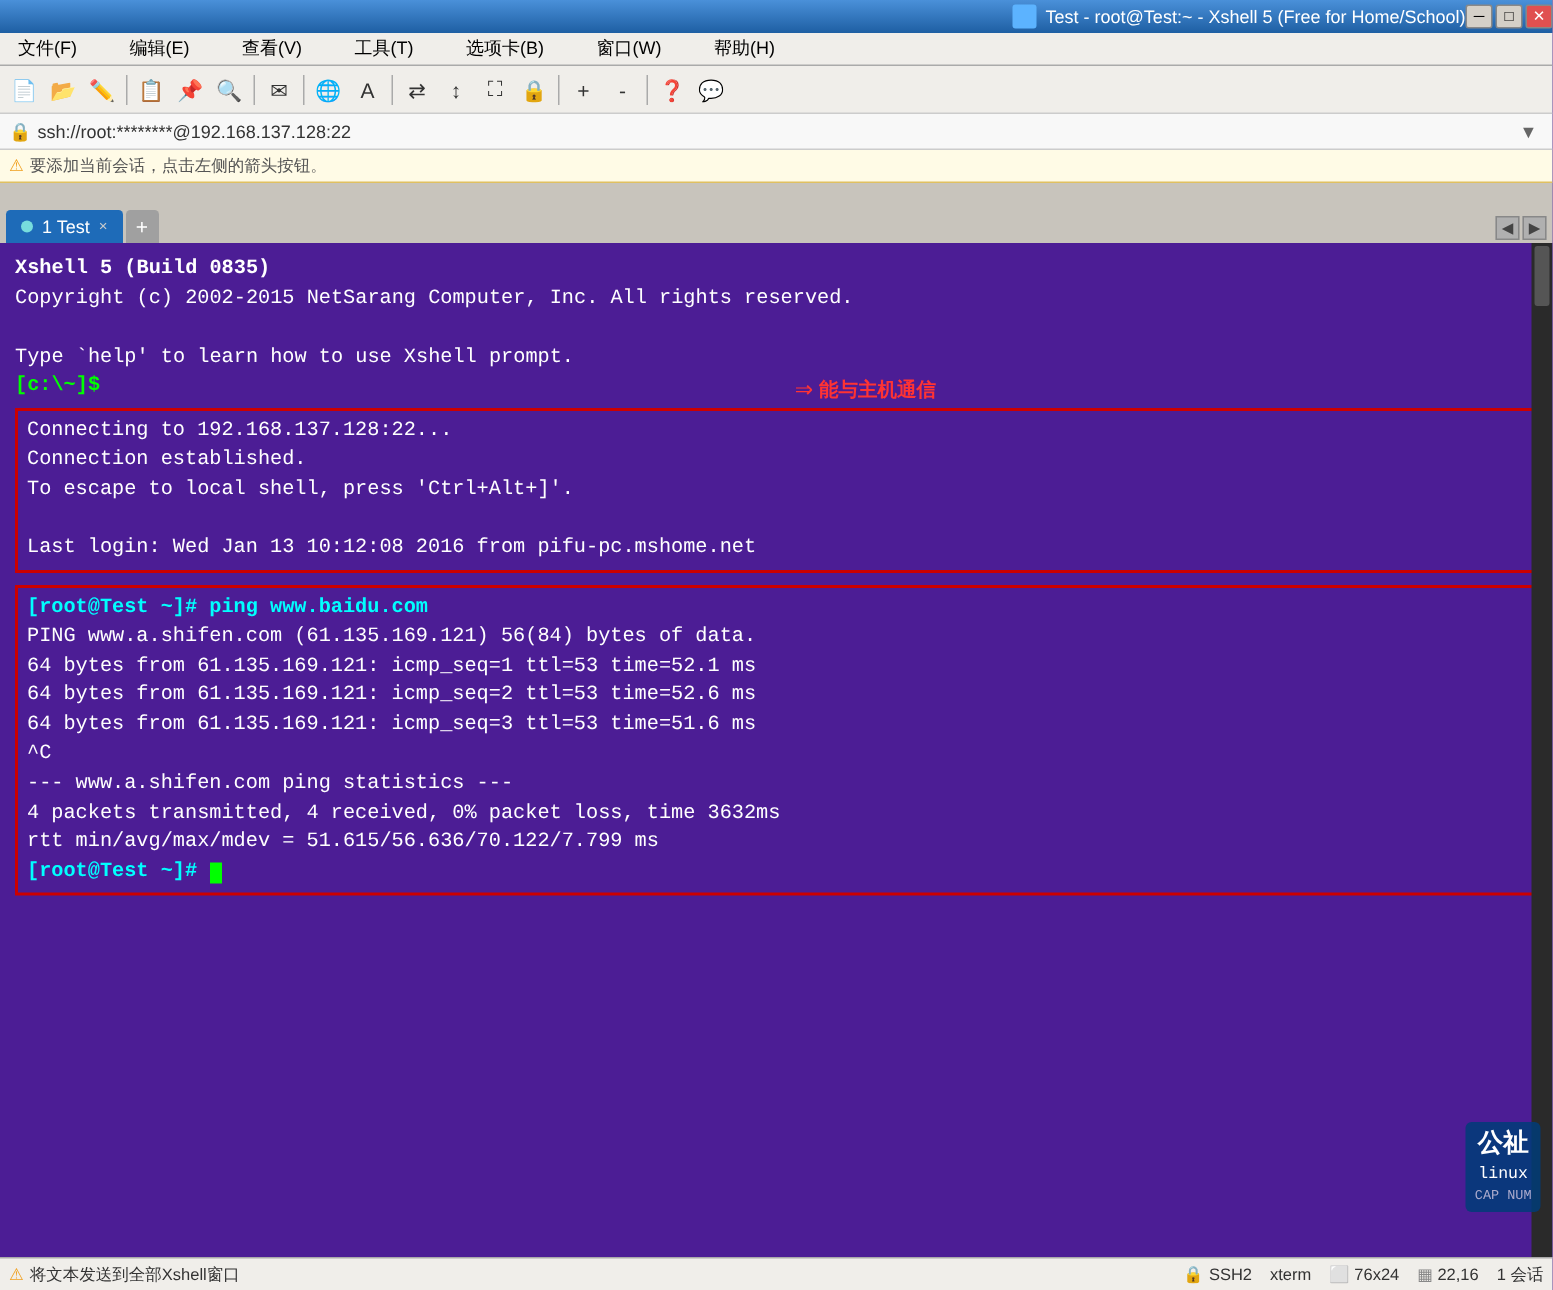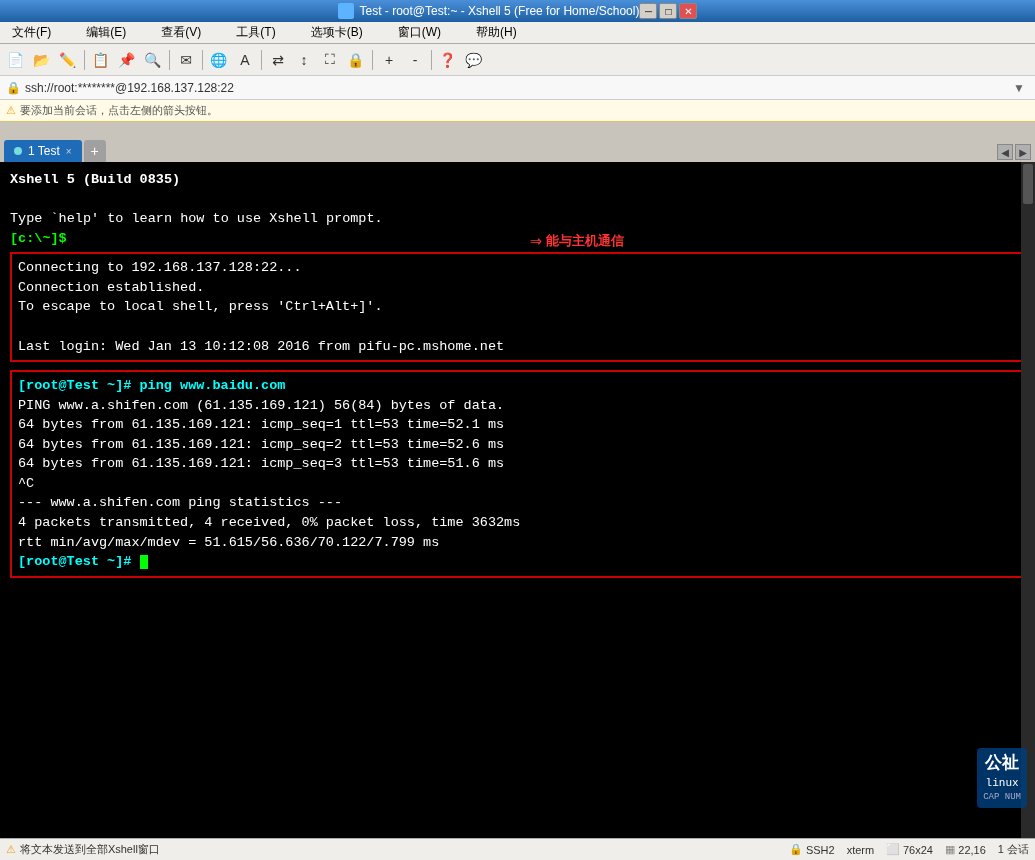--- a/index.html
+++ b/index.html
@@ -13,21 +13,21 @@
       flex-direction: column;
     }
 
     
     .titlebar {
       background: linear-gradient(to bottom, #4a90d9, #1e5fa3);
       color: white;
       height: 22px;
       display: flex;
       align-items: center;
-      justify-content: center;
+      justify-content: flex-end;
       padding: 0 0;
       font-size: 12px;
       user-select: none;
     }
     .titlebar-title {
       display: flex;
       align-items: center;
       gap: 6px;
     }
     .titlebar-icon {
@@ -180,21 +180,21 @@
       border: 1px solid #888;
       color: #444;
       font-size: 10px;
       display: flex; align-items: center; justify-content: center;
       cursor: pointer;
     }
 
     
     .terminal {
       flex: 1;
-      background: #000000;
+      background: #4c1d95;
       color: #d0d0d0;
       font-family: 'Courier New', Courier, monospace;
       font-size: 13.5px;
       padding: 8px 10px;
       overflow: hidden;
       position: relative;
       line-height: 1.45;
     }
     .term-white { color: #ffffff; }
     .term-green { color: #00ff00; }
@@ -346,20 +346,23 @@
   <div class="tab-nav">
     <div class="tab-nav-btn">◀</div>
     <div class="tab-nav-btn">▶</div>
   </div>
 </div>
 
 <div class="terminal">
 
   <div>
     <span class="term-white term-bold">Xshell 5 (Build 0835)</span>
+  </div>
+  <div>
+    <span class="term-white">Copyright (c) 2002-2015 NetSarang Computer, Inc. All rights reserved.</span>
   </div>
   <div>&nbsp;</div>
   <div>
     <span class="term-white">Type `help' to learn how to use Xshell prompt.</span>
   </div>
 
   <div style="display:flex; align-items:center; margin-bottom:4px; position:relative;">
     <span class="term-green term-bold">[c:\~]$</span>
 
     <div style="position:absolute; left:520px; top:-2px; display:flex; align-items:center; gap:4px;">

